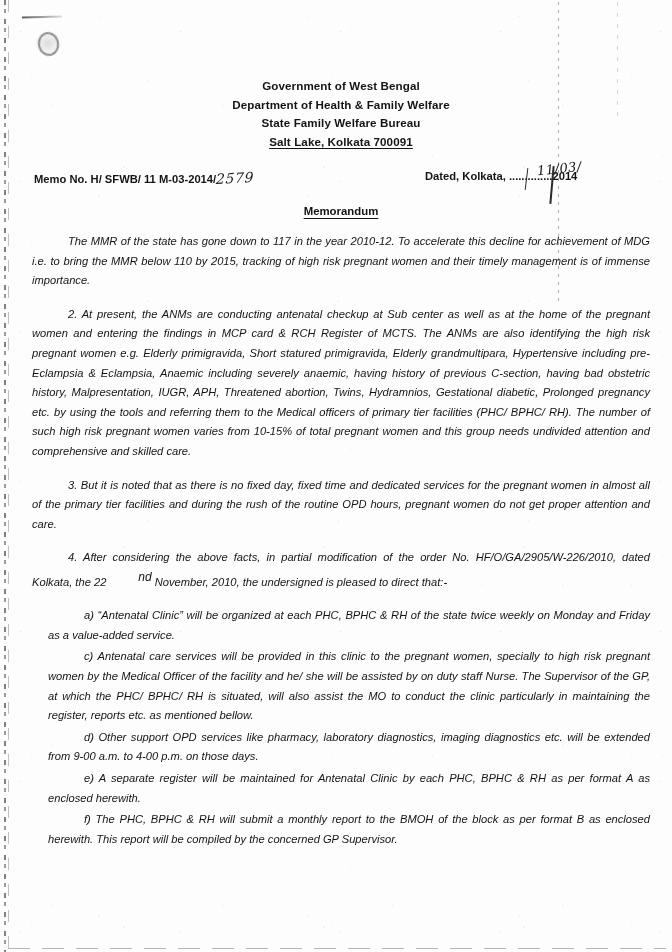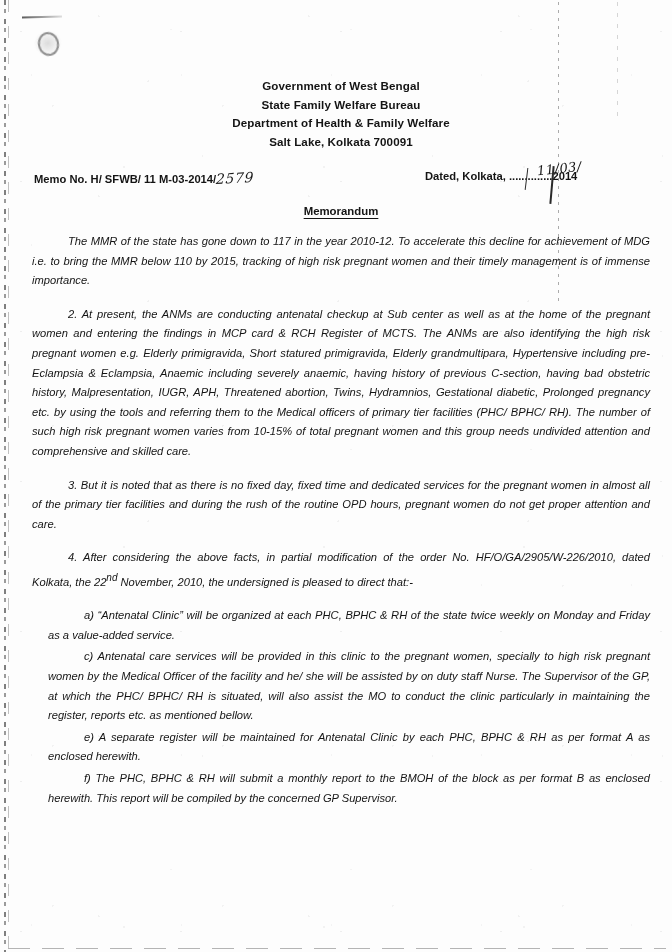--- a/index.html
+++ b/index.html
@@ -71,21 +71,21 @@
   }
   
   #content{
     position:absolute;left:30px;top:0;width:622px;height:720px;
   }
   .letterhead{
     text-align:center;font-weight:bold;font-size:11.6px;line-height:18.6px;
     letter-spacing:.1px;
   }
   .letterhead .ln{display:block;}
-  .letterhead .ln.ul{text-underline-offset:2px;}
+  .letterhead .ln.ul{text-decoration:underline;text-underline-offset:2px;}
   .head-block{position:absolute;left:0;top:77px;width:622px;}
 
   .memorow{
     position:absolute;left:0;top:170px;width:622px;height:22px;
     font-size:11.2px;font-weight:bold;
   }
   .memo-no{position:absolute;left:4px;top:0;white-space:nowrap;}
   .memo-dated{position:absolute;left:395px;top:0;white-space:nowrap;}
   .hand{
     font-family:"DejaVu Serif", serif;font-style:italic;font-weight:normal;
@@ -118,42 +118,42 @@
   }
   p.para{
     margin:0 0 11px 0;
     font-size:11.15px;line-height:19.6px;
     text-align:justify;text-justify:inter-word;
     hyphens:none;
   }
   p.para .ind{display:inline-block;width:36px;}
   p.tight{margin-bottom:2px;margin-left:16px;}
   p.gap{margin-bottom:14px;}
-  sup{font-size:10px;vertical-align:super;}
+  sup{font-size:12px;vertical-align:super;margin-left:32px;}
 </style>
 </head>
 <body>
 
 <div id="page">
 
   <div class="scan-noise"></div>
   <div class="edge-left"></div>
   <div class="edge-left2"></div>
   <div class="edge-bottom"></div>
   <div class="streak-top"></div>
   <div class="smudge-ring"></div>
   <div class="scanline-right"></div>
   <div class="scanline-right2"></div>
 
   <div id="content">
 
     <div class="head-block letterhead">
       <span class="ln">Government of West Bengal</span>
+      <span class="ln">Department of Health &amp; Family Welfare</span>
       <span class="ln">State Family Welfare Bureau</span>
-      <span class="ln">Department of Health &amp; Family Welfare</span>
       <span class="ln ul">Salt Lake, Kolkata 700091</span>
     </div>
 
     <div class="memorow">
       <div class="memo-no">
         <span>Memo No. H/ SFWB/ 11 M-03-2014/</span><span class="hand">2579</span>
       </div>
       <div class="memo-dated">
         <span>Dated, Kolkata, </span><span>..............</span><span>2014</span>
         <span class="hand-date">11/03/</span>
@@ -174,20 +174,21 @@
 
       <p class="para gap"><span class="ind"></span><span>3. But it is noted that as there is no fixed day, fixed time and dedicated services for the pregnant women in almost all of the primary tier facilities and during the rush of the routine OPD hours, pregnant women do not get proper attention and care.</span></p>
 
       <p class="para gap"><span class="ind"></span><span>4. After considering the above facts, in partial modification of the order No. HF/O/GA/2905/W-226/2010, dated Kolkata, the 22</span><sup>nd</sup><span> November, 2010, the undersigned is pleased to direct that:-</span></p>
 
       <p class="para tight"><span class="ind"></span><span>a) “Antenatal Clinic” will be organized at each PHC, BPHC &amp; RH of the state twice weekly on Monday and Friday as a value-added service.</span></p>
 
 
       <p class="para tight"><span class="ind"></span><span>c) Antenatal care services will be provided in this clinic to the pregnant women, specially to high risk pregnant women by the Medical Officer of the facility and he/ she will be assisted by on duty staff Nurse. The Supervisor of the GP, at which the PHC/ BPHC/ RH is situated, will also assist the MO to conduct the clinic particularly in maintaining the register, reports etc. as mentioned bellow.</span></p>
 
+      <p class="para tight"><span class="ind"></span><span>d) Other support OPD services like pharmacy, laboratory diagnostics, imaging diagnostics etc. will be extended from 9-00 a.m. to 4-00 p.m. on those days.</span></p>
 
       <p class="para tight"><span class="ind"></span><span>e) A separate register will be maintained for Antenatal Clinic by each PHC, BPHC &amp; RH as per format A as enclosed herewith.</span></p>
 
       <p class="para tight"><span class="ind"></span><span>f) The PHC, BPHC &amp; RH will submit a monthly report to the BMOH of the block as per format B as enclosed herewith. This report will be compiled by the concerned GP Supervisor.</span></p>
 
     </div>
   </div>
 </div>
 
 </body></html>

